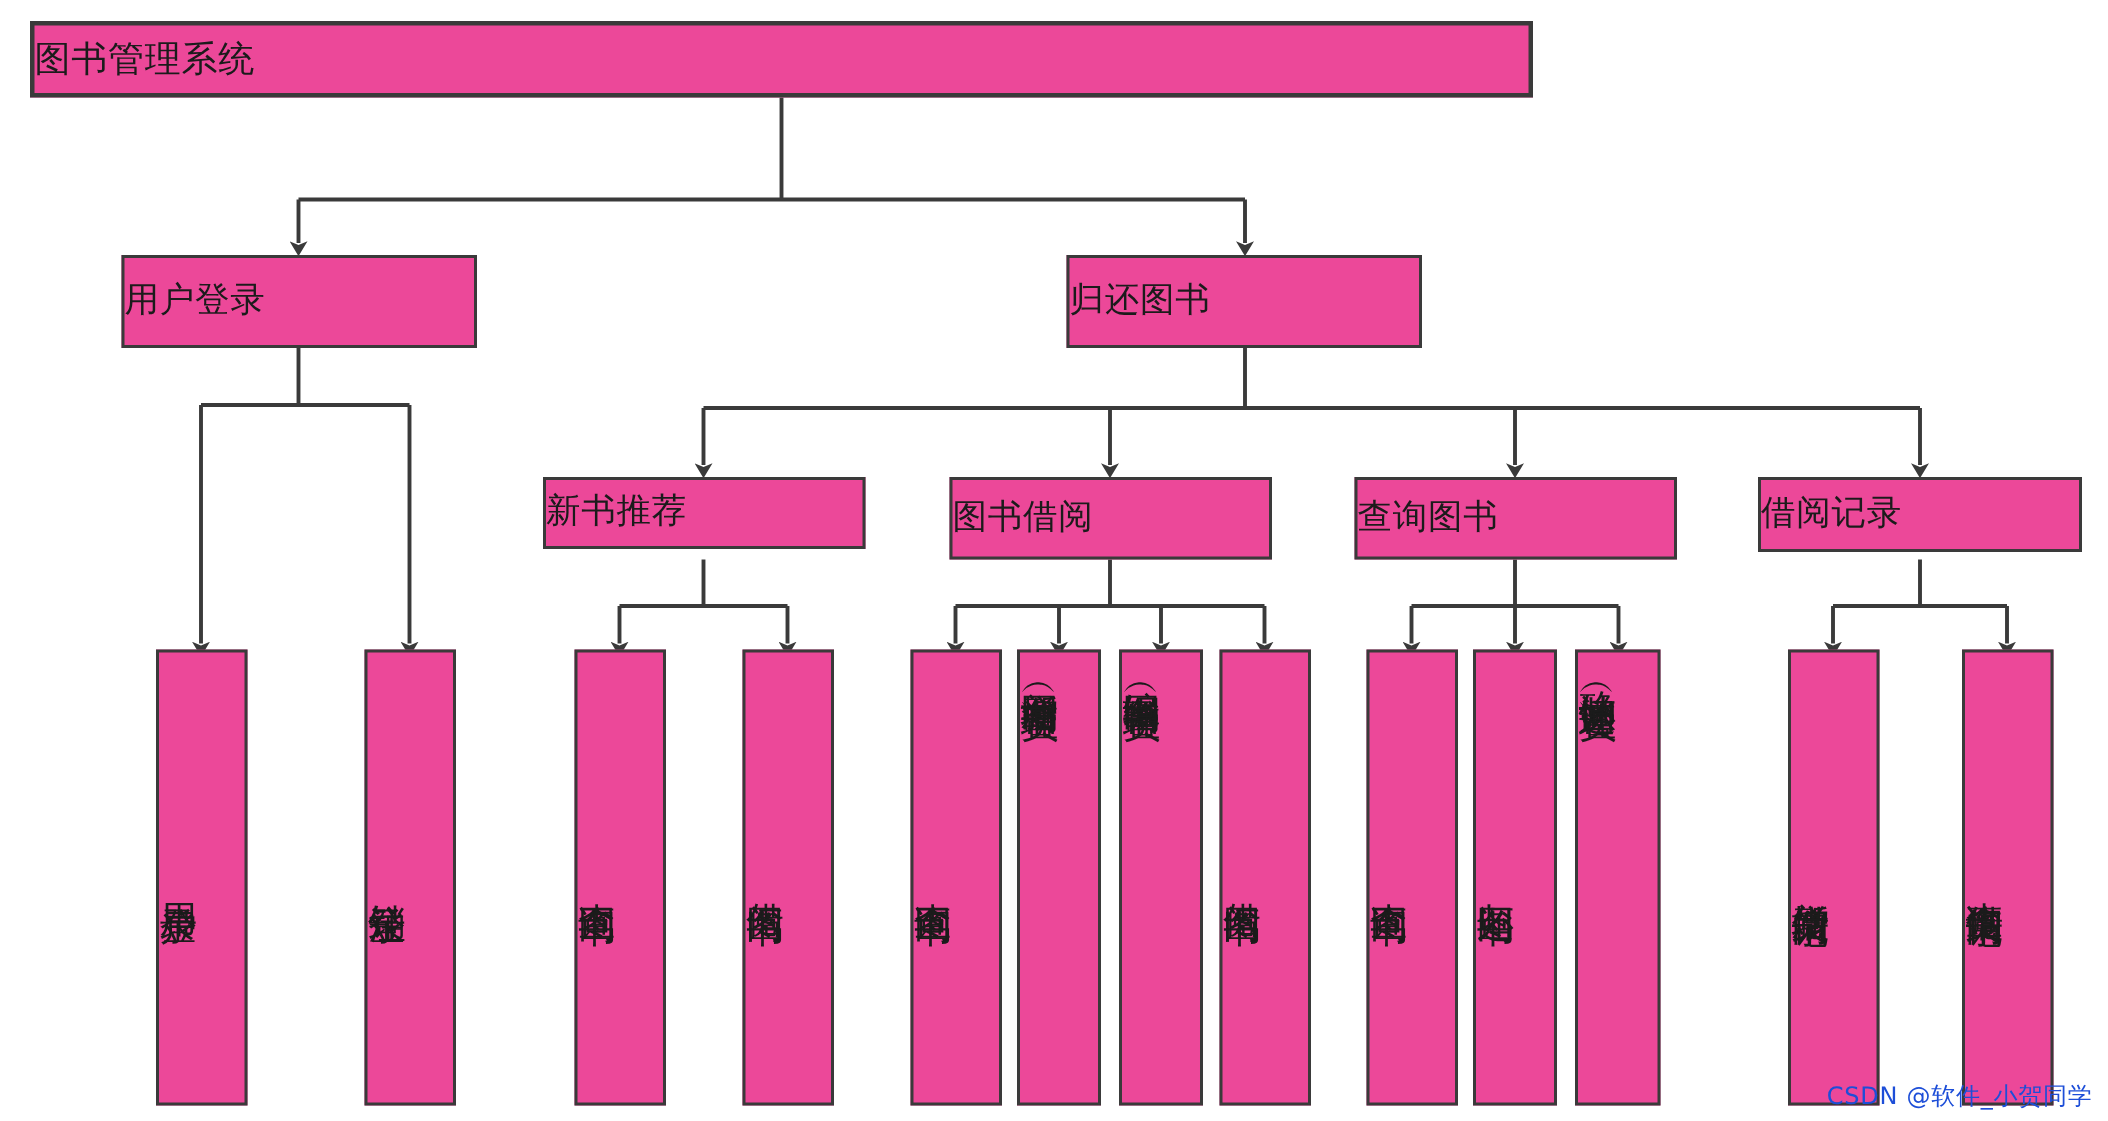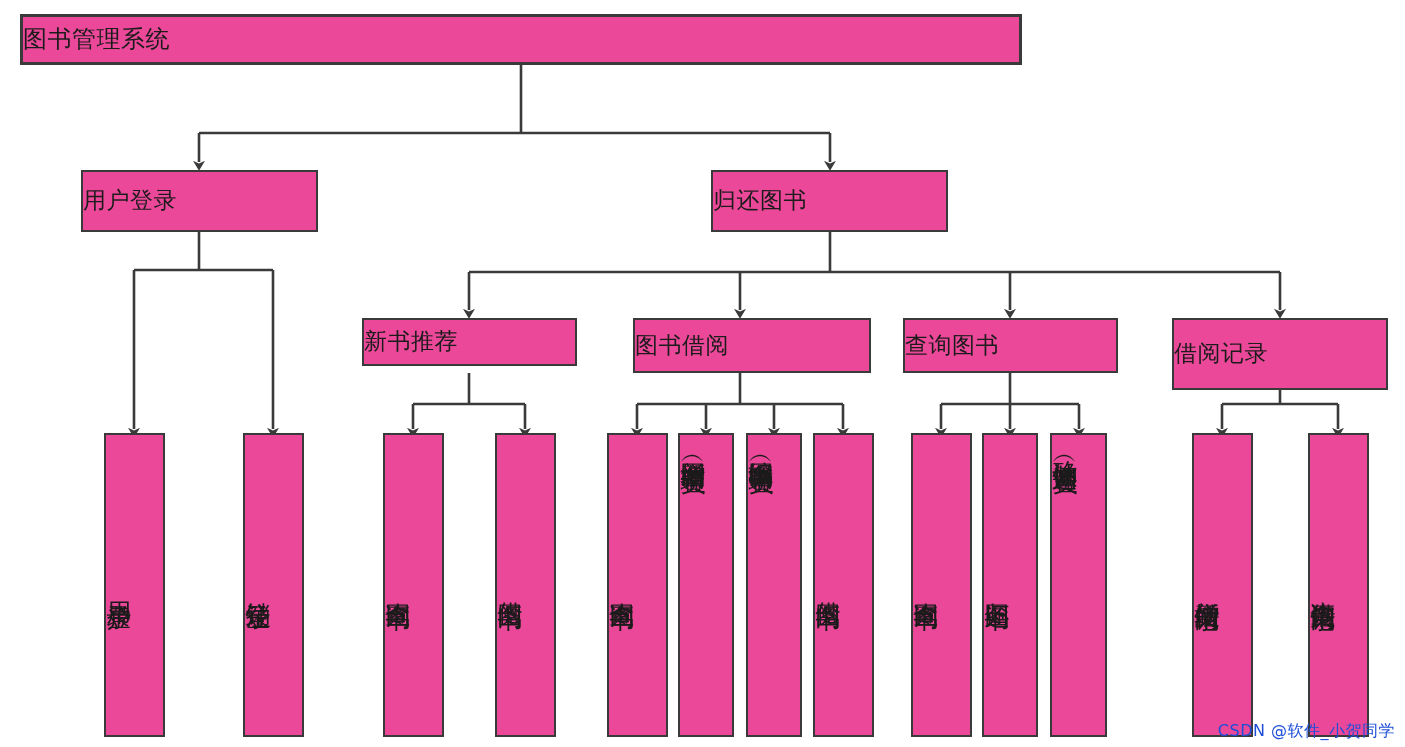--- a/index.html
+++ b/index.html
@@ -143,27 +143,27 @@
   <div class="node h" style="left:81px; top:170px; width:237px; height:62px;">
     <span class="lbl">用户登录</span>
   </div>
   <div class="node h" style="left:711px; top:170px; width:237px; height:62px;">
     <span class="lbl">归还图书</span>
   </div>
 
   <div class="node h" style="left:362px; top:318px; width:215px; height:48px;">
     <span class="lbl">新书推荐</span>
   </div>
-  <div class="node h" style="left:633px; top:318px; width:238px; height:55px;">
+  <div class="node h" style="left:633px; top:318px; width:215px; height:55px;">
     <span class="lbl">图书借阅</span>
   </div>
   <div class="node h" style="left:903px; top:318px; width:215px; height:55px;">
     <span class="lbl">查询图书</span>
   </div>
-  <div class="node h" style="left:1172px; top:318px; width:216px; height:72px;">
+  <div class="node h" style="left:1172px; top:318px; width:216px; height:50px;">
     <span class="lbl">借阅记录</span>
   </div>
 
   <div class="node v mid" style="left:104px; top:433px; width:61px; height:304px;">
     <span class="lbl">用户登录</span>
   </div>
   <div class="node v mid" style="left:243px; top:433px; width:61px; height:304px;">
     <span class="lbl">注销登录</span>
   </div>
 

